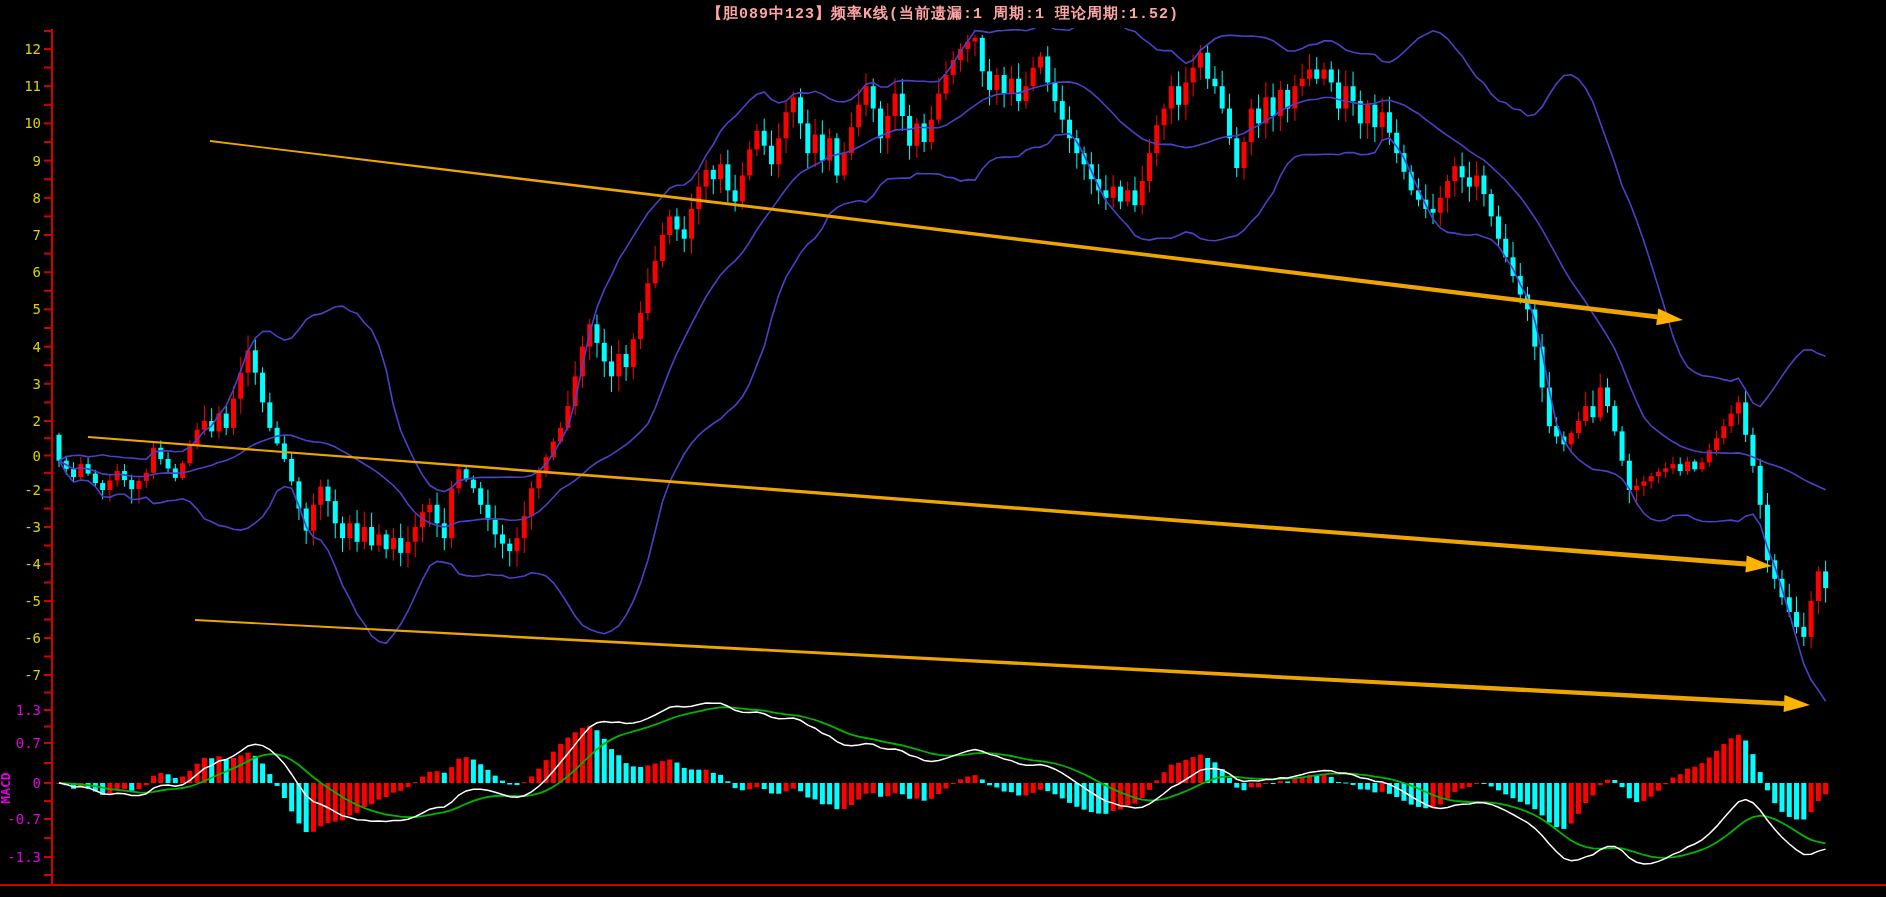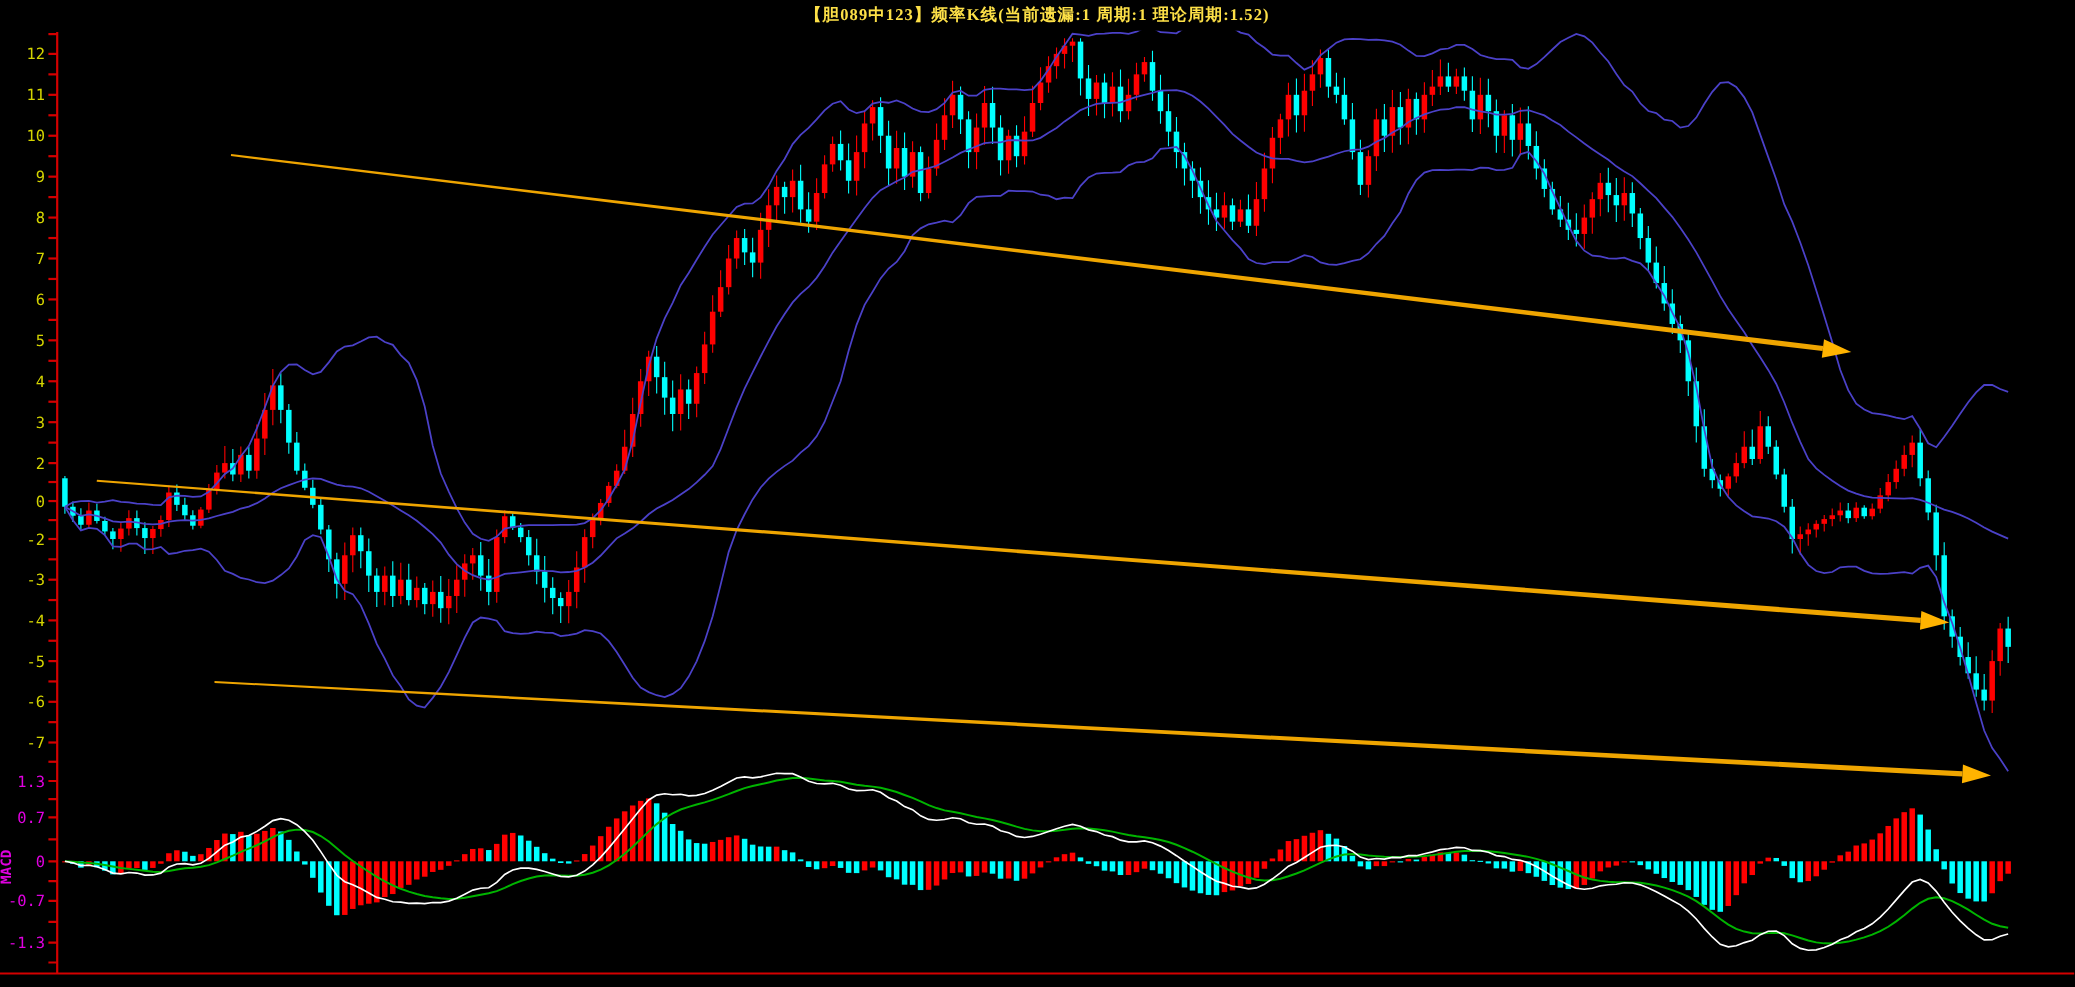--- a/index.html
+++ b/index.html
@@ -1,18 +1,18 @@
 <!DOCTYPE html>
 <html><head>
 <meta charset="utf-8">
 <style>
   html,body{margin:0;padding:0;background:#000;width:1886px;height:897px;overflow:hidden;}
   #stage{position:relative;width:1886px;height:897px;background:#000;font-family:"DejaVu Sans",sans-serif;}
   #titlebar{position:absolute;top:0;left:0;width:1886px;height:26px;display:flex;align-items:center;justify-content:center;}
-  #titlebar span{color:#fde047;font-size:15px;font-weight:bold;letter-spacing:1px;font-family:Liberation Serif, serif;}
+  #titlebar span{color:#fca5a5;font-size:15px;font-weight:bold;letter-spacing:1px;font-family:Liberation Mono, monospace;}
   svg{position:absolute;top:0;left:0;}
   text{font-family:"DejaVu Sans Mono","DejaVu Sans",monospace;}
 </style>
 </head>
 <body>
 
 <div id="stage">
   <div id="titlebar">
     <span>【胆089中123】频率K线(当前遗漏:1 周期:1 理论周期:1.52)</span>
   </div>

